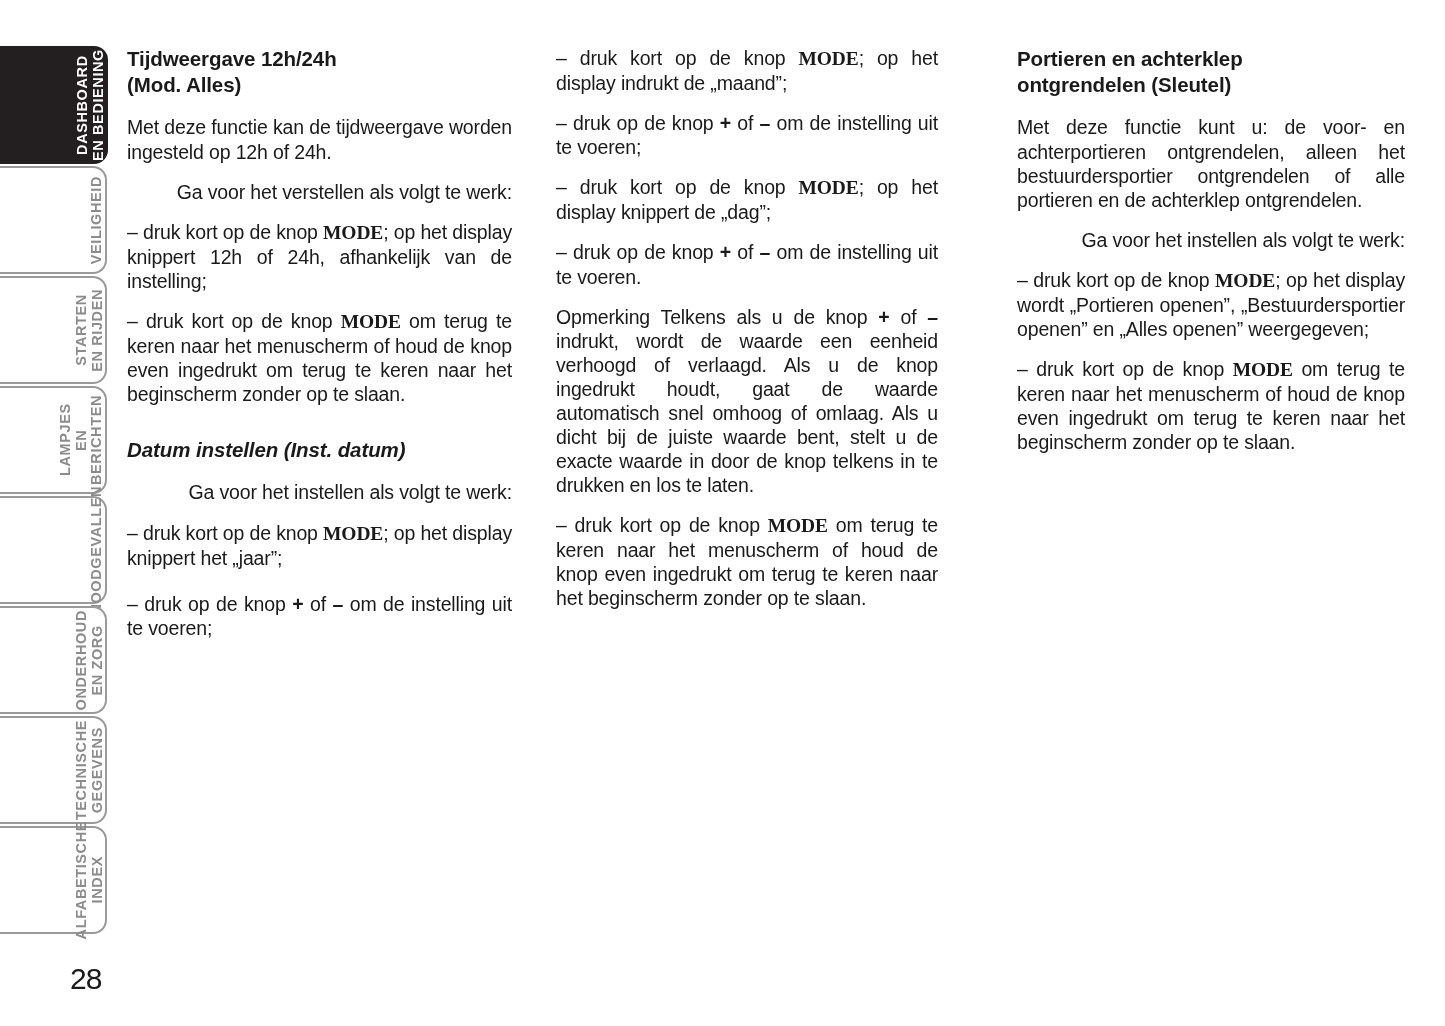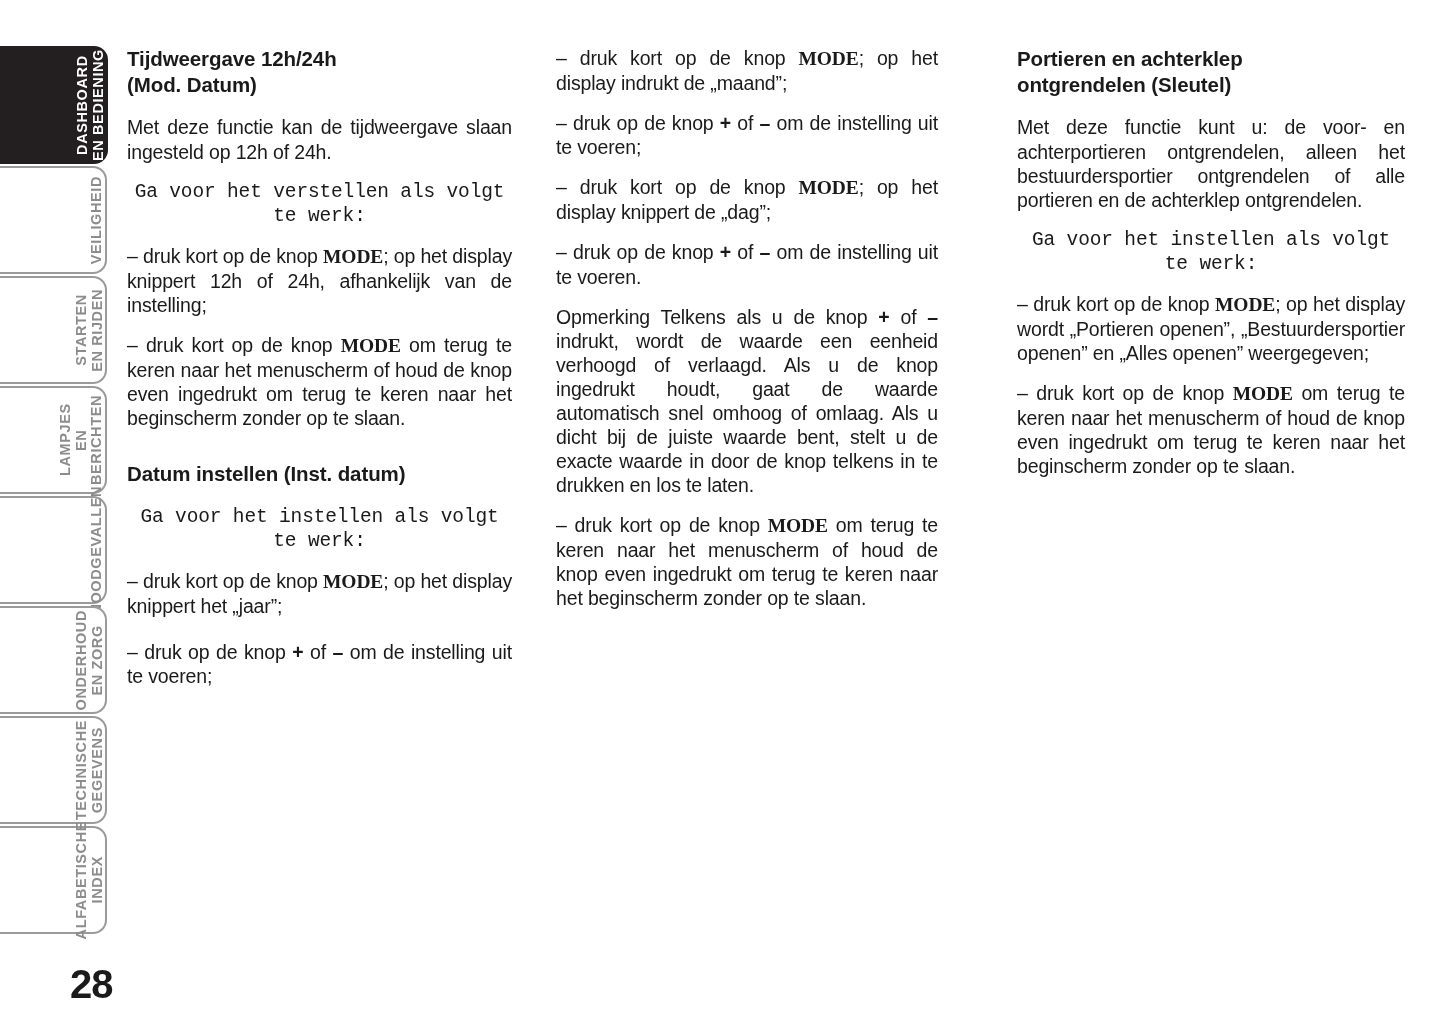--- a/index.html
+++ b/index.html
@@ -63,22 +63,22 @@
     transform-origin: center;
   }
   .tab.active .tab-label {
     color: #ffffff;
   }
 
   #page-number {
     position: absolute;
     left: 70px;
     top: 962px;
-    font-size: 40px;
-    font-weight: bold;
+    font-size: 30px;
+    font-weight: normal;
     color: #1a1a1a;
     letter-spacing: -1px;
   }
 
   
   .col {
     position: absolute;
     top: 46px;
   }
   #col-1 { left: 127px;  width: 385px; }
@@ -87,32 +87,33 @@
 
   h2.sec-head {
     font-size: 20.5px;
     font-weight: bold;
     line-height: 1.28;
     margin: 0 0 17px 0;
     letter-spacing: -0.1px;
   }
   h2.sec-head.spaced-top {
     margin-top: 31px;
+    font-style: italic;
   }
   p.para {
     font-size: 19.5px;
     line-height: 1.235;
     margin: 0 0 16px 0;
     text-align: justify;
     text-justify: inter-word;
     letter-spacing: -0.15px;
     hyphens: manual;
   }
   p.para.last { margin-bottom: 0; }
-  p.para.nojust { text-align: center; font-family: Liberation Mono, monospace; }
+  p.para.nojust { text-align: right; }
   p.para b { font-weight: bold; font-family: Liberation Serif, serif; }
   p.para .sym { font-weight: bold; }
   .gap-sm { height: 6px; }
 </style>
 </head>
 <body>
 
 <div id="page">
 
   <nav id="tab-strip">
@@ -156,25 +157,25 @@
     </div>
 
   </nav>
 
   <div id="page-number">28</div>
 
   <section class="col" id="col-1">
 
     <h2 class="sec-head">
       <span>Tijdweergave 12h/24h</span><br>
-      <span>(Mod. Datum)</span>
+      <span>(Mod. Alles)</span>
     </h2>
 
     <p class="para">
-      <span>Met deze functie kan de tijdweergave slaan ingesteld op 12h of 24h.</span>
+      <span>Met deze functie kan de tijdweergave worden ingesteld op 12h of 24h.</span>
     </p>
 
     <p class="para nojust">
       <span>Ga voor het verstellen als volgt te werk:</span>
     </p>
 
     <p class="para">
       <span>– druk kort op de knop </span><b>MODE</b><span>; op het display knippert 12h of 24h, afhankelijk van de instelling;</span>
     </p>
 

